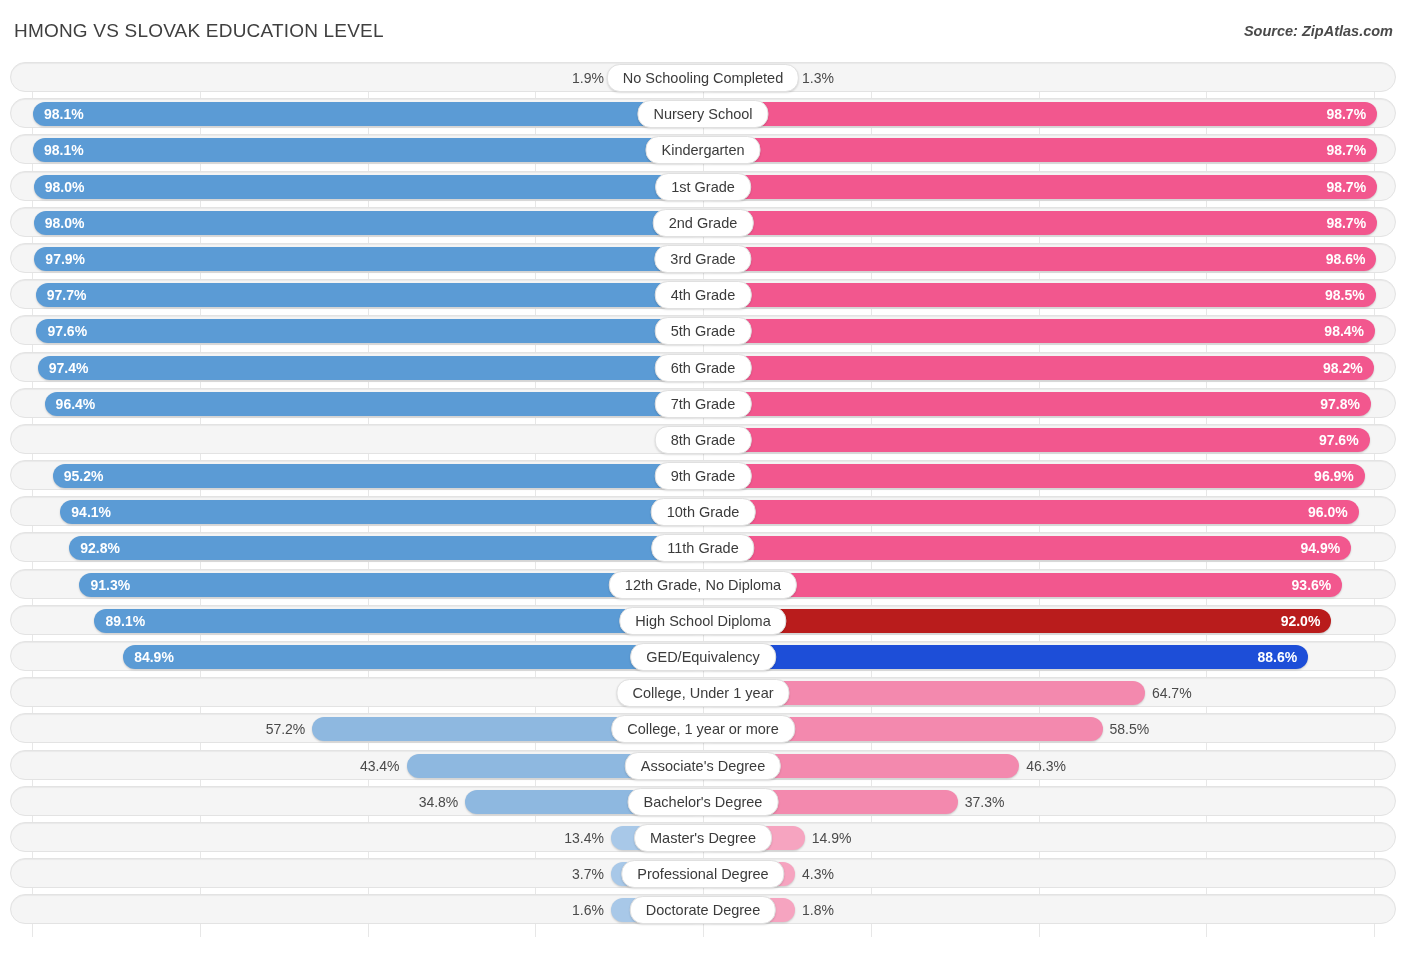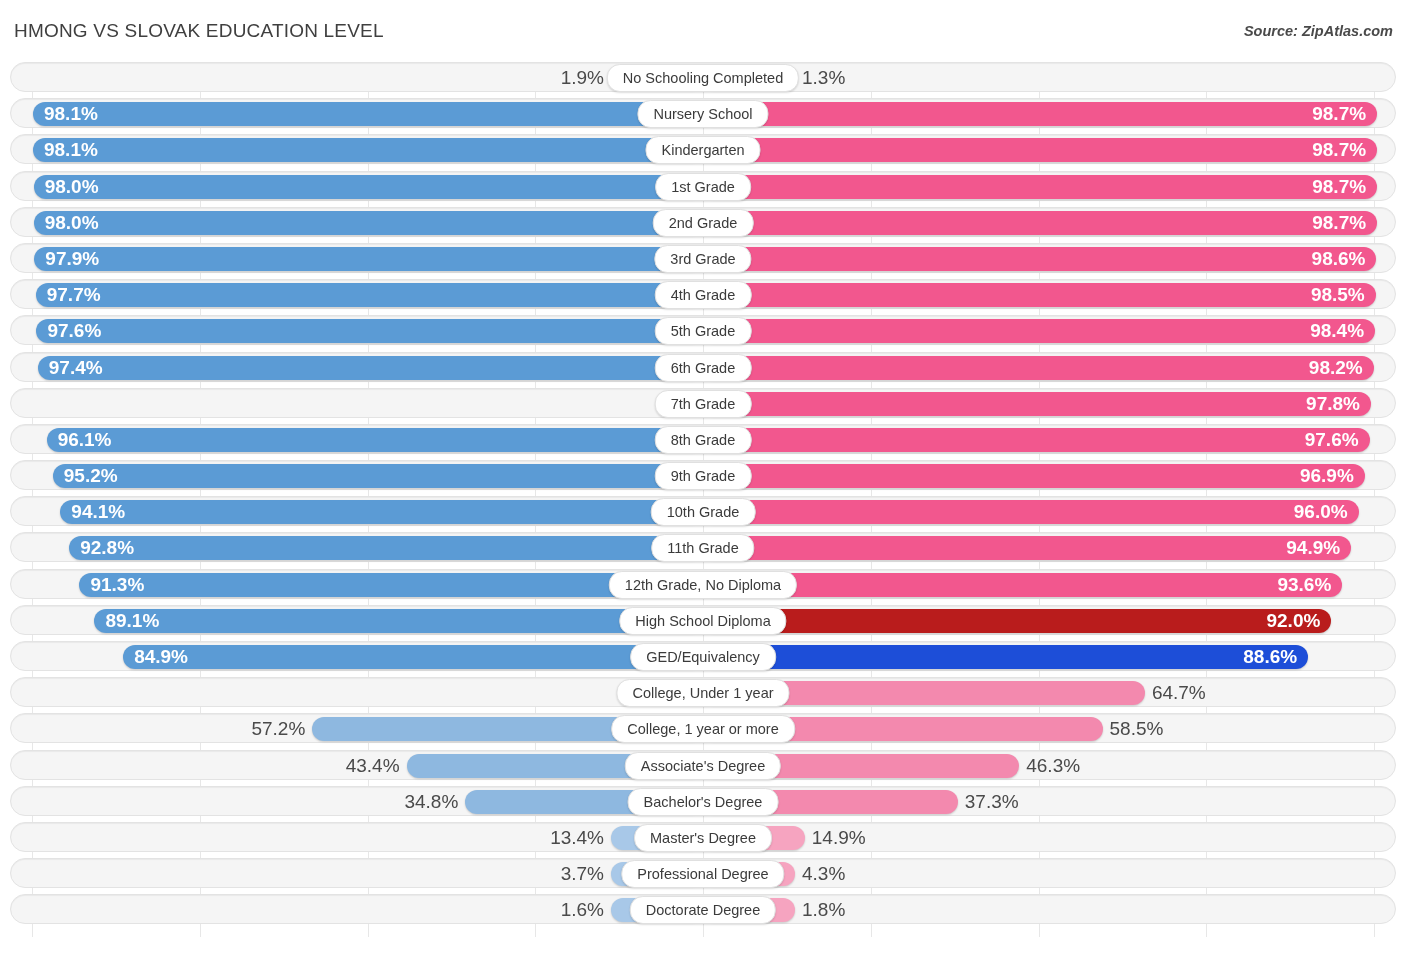--- a/index.html
+++ b/index.html
@@ -112,21 +112,21 @@
     box-shadow: 0 1px 2px rgba(0,0,0,0.18);
     box-sizing: border-box;
   }
   .bar.left  { right: 0; }
   .bar.right { left: 0; }
 
   .bar-val {
     position: absolute;
     top: 0;
     line-height: 24px;
-    font-size: 19px;
+    font-size: 14px;
     font-weight: bold;
     white-space: nowrap;
   }
   
   .bar-val.inside-left  { left: 11px;  color: #ffffff; }
   .bar-val.inside-right { right: 11px; color: #ffffff; }
   
   .bar-val.outside-left  { right: calc(100% + 7px); color: #4a4a4a; font-weight: normal;}
   .bar-val.outside-right { left: calc(100% + 7px);  color: #4a4a4a; font-weight: normal;}
 
@@ -344,35 +344,35 @@
             <div class="half right">
               <div class="bar right" style="width: 670.706px; background: rgb(242, 87, 142);">
                 <span class="bar-val inside-right">98.2%</span>
               </div>
             </div>
           </div>
           <div class="pill">6th Grade</div>
         </div>
         <div class="row">
           <div class="track">
+            <div class="half left">
+              <div class="bar left" style="width: 658.412px; background: rgb(91, 155, 213);">
+                <span class="bar-val inside-left">96.4%</span>
+              </div>
+            </div>
             <div class="half right">
               <div class="bar right" style="width: 667.974px; background: rgb(242, 87, 142);">
                 <span class="bar-val inside-right">97.8%</span>
               </div>
             </div>
           </div>
           <div class="pill">7th Grade</div>
         </div>
         <div class="row">
           <div class="track">
-            <div class="half left">
-              <div class="bar left" style="width: 656.363px; background: rgb(91, 155, 213);">
-                <span class="bar-val inside-left">96.1%</span>
-              </div>
-            </div>
             <div class="half right">
               <div class="bar right" style="width: 666.608px; background: rgb(242, 87, 142);">
                 <span class="bar-val inside-right">97.6%</span>
               </div>
             </div>
           </div>
           <div class="pill">8th Grade</div>
         </div>
         <div class="row">
           <div class="track">

